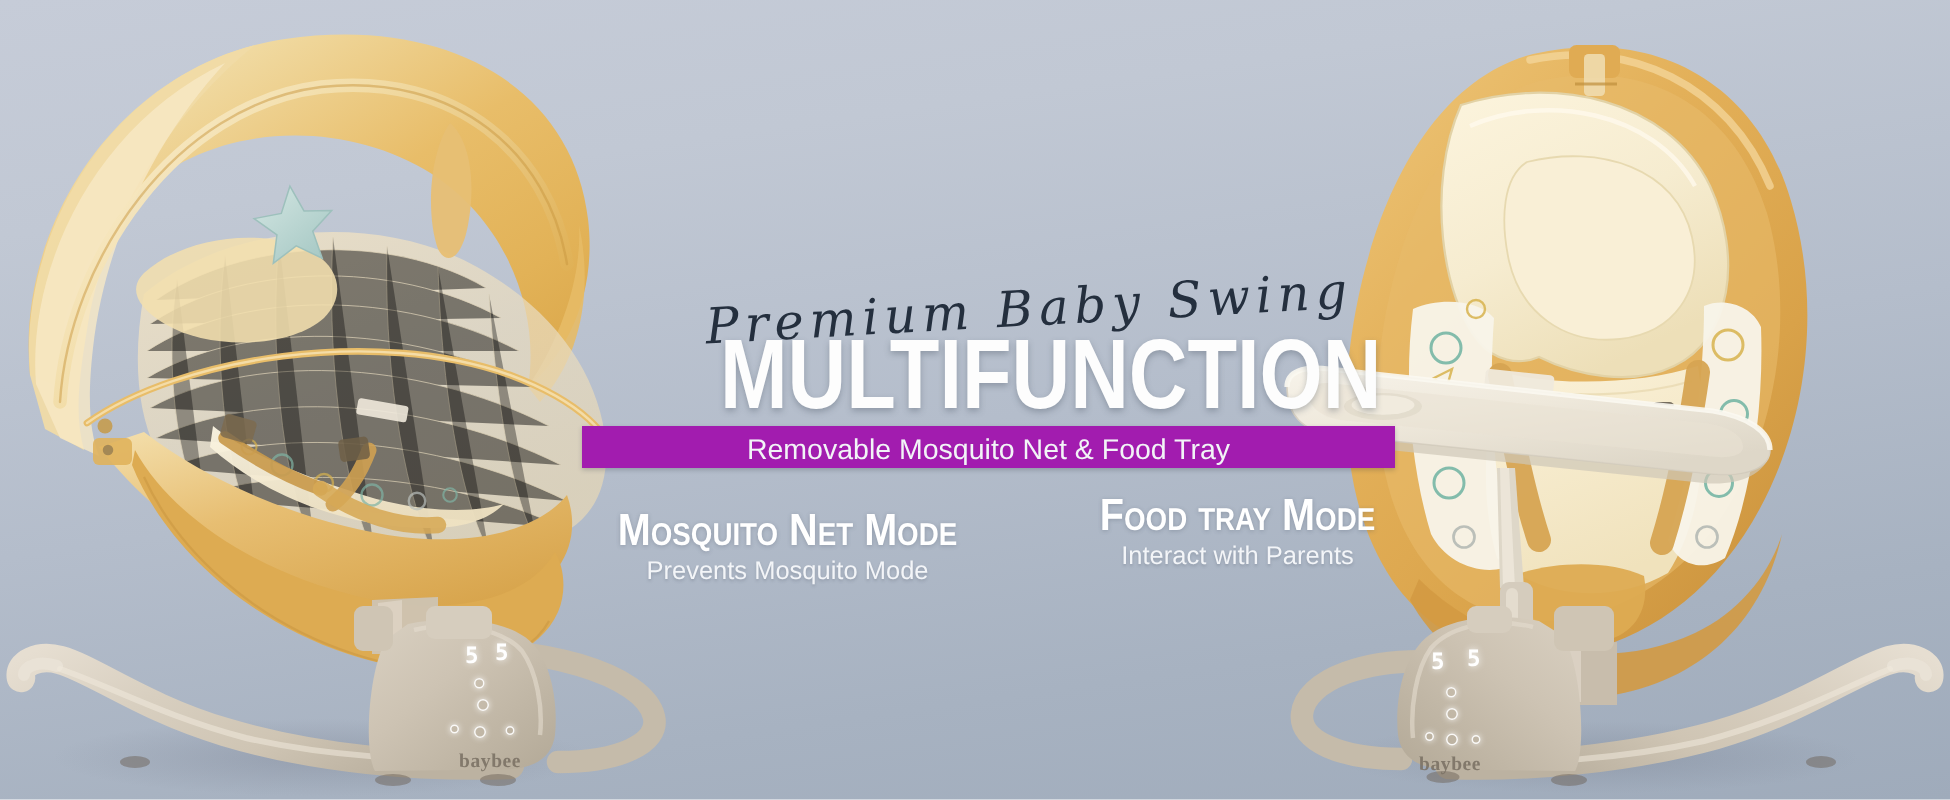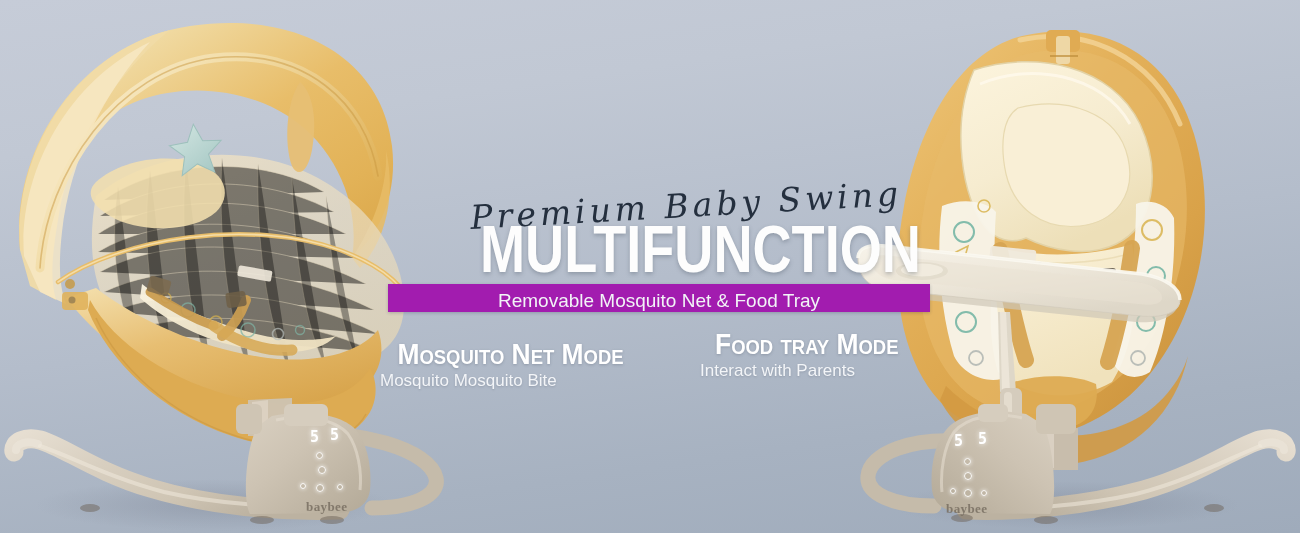--- a/index.html
+++ b/index.html
@@ -53,21 +53,21 @@
   .ribbon {
     position:absolute;
     background:#a21caf;
     display:flex; align-items:flex-end; justify-content:center;
     z-index:5;
     box-shadow:0 1px 3px rgba(40,50,65,.25);
   }
   .ribbon span {
     color:#f2f4f7; white-space:nowrap;
   }
-  .mode { position:absolute; text-align:left; z-index:6; }
+  .mode { position:absolute; text-align:center; z-index:6; }
   .mode-title {
     font-family:"Liberation Sans Narrow","Liberation Sans", sans-serif;
     font-weight:700; color:#ffffff;
     white-space:nowrap; transform:scaleX(.88);
     text-shadow:0 1px 3px rgba(70,80,95,.3);
   }
   .mode-sub {
     color:#f3f5f8; white-space:nowrap;
     margin-top:1px; text-shadow:0 1px 2px rgba(70,80,95,.25);
   }
@@ -484,21 +484,21 @@
   <div class="script-title" style="left:470px; top:186px; font-size:33px;">Premium Baby Swing</div>
 
   <div class="headline" style="left:480px; top:216px; font-size:66px; line-height:66px;">MULTIFUNCTION</div>
 
   <div class="ribbon" style="left:388px; top:284px; width:542px; height:28px;">
     <span style="font-size:19px;">Removable Mosquito Net &amp; Food Tray</span>
   </div>
 
   <div class="mode" style="left:380px; top:338px; width:290px;">
     <div class="mode-title" style="font-size: 30px; line-height: 32px; font-variant: small-caps;">Mosquito Net Mode</div>
-    <div class="mode-sub" style="font-size:17px;">Mosquito Mosquito Bite</div>
+    <div class="mode-sub" style="font-size:17px;">Prevents Mosquito Mode</div>
   </div>
 
   <div class="mode" style="left:700px; top:328px; width:250px;">
     <div class="mode-title" style="font-size: 30px; line-height: 32px; font-variant: small-caps;">Food tray Mode</div>
     <div class="mode-sub" style="font-size:17px;">Interact with Parents</div>
   </div>
 
 </div>
 
 </body></html>

